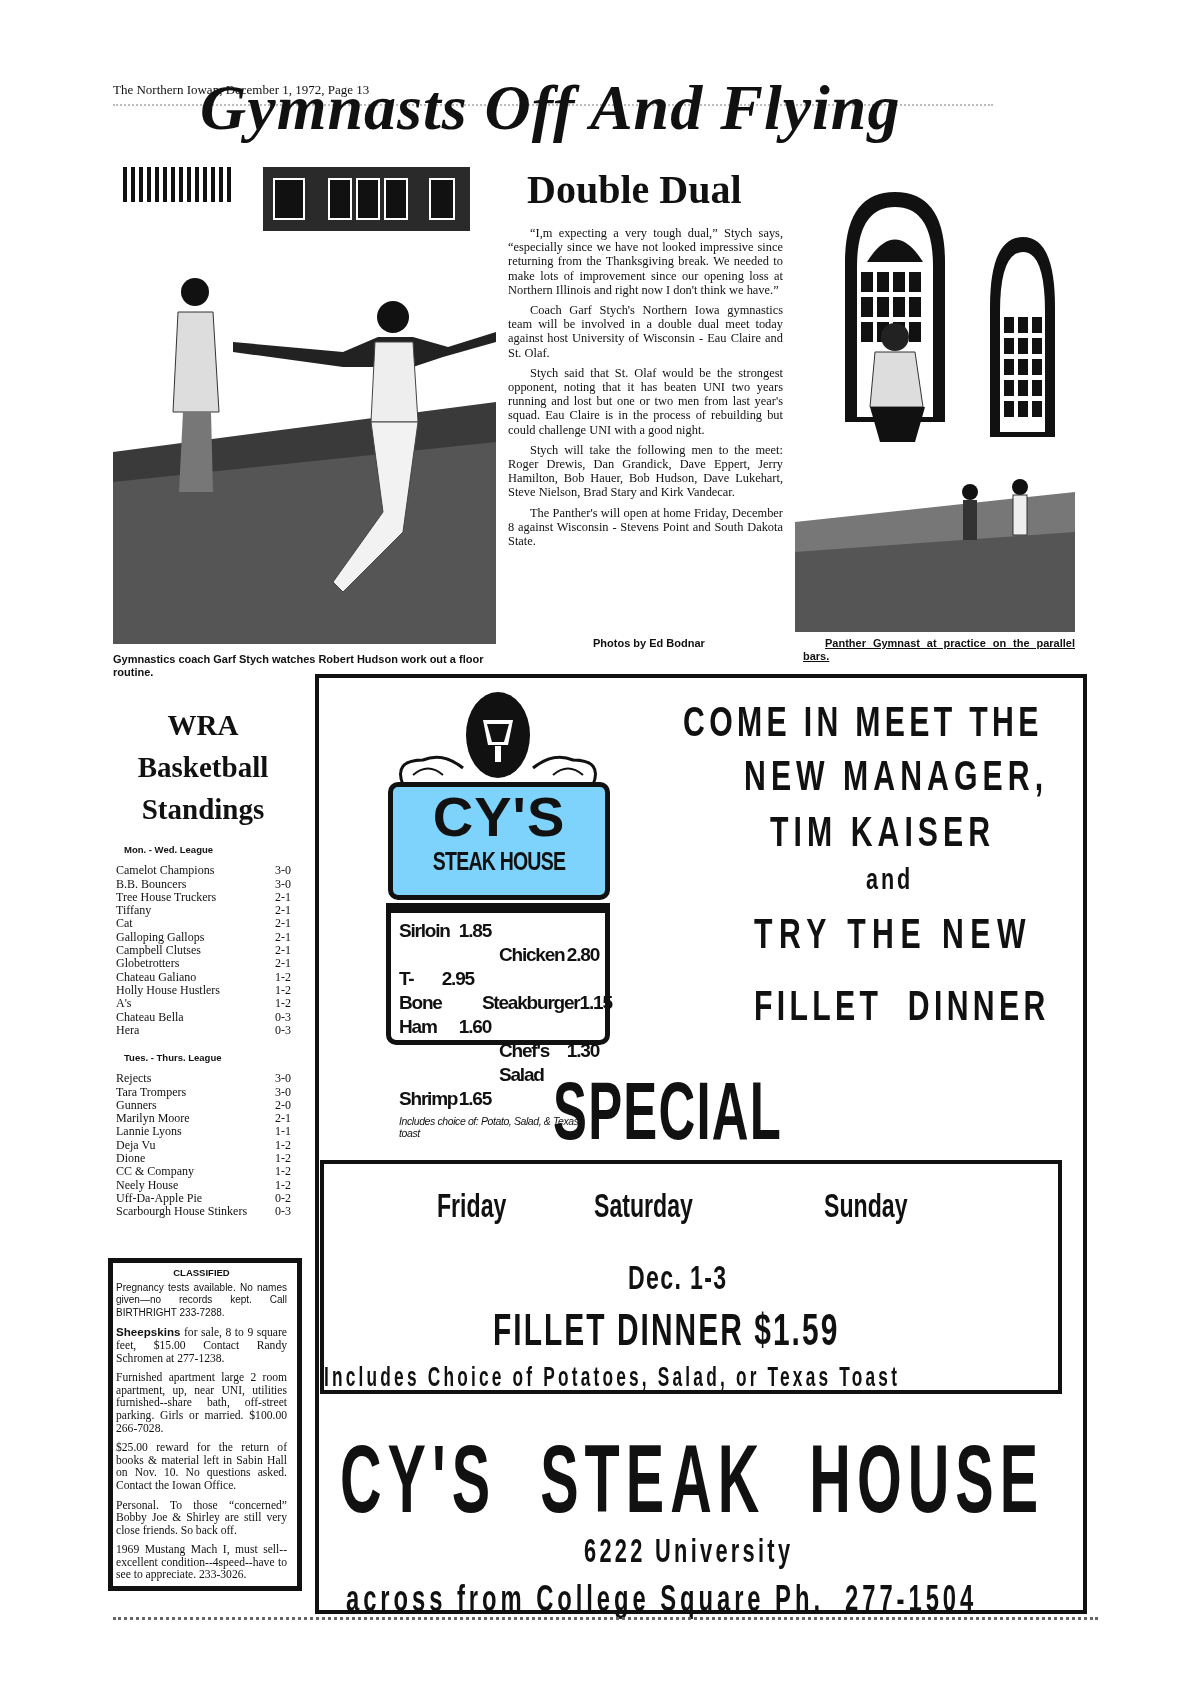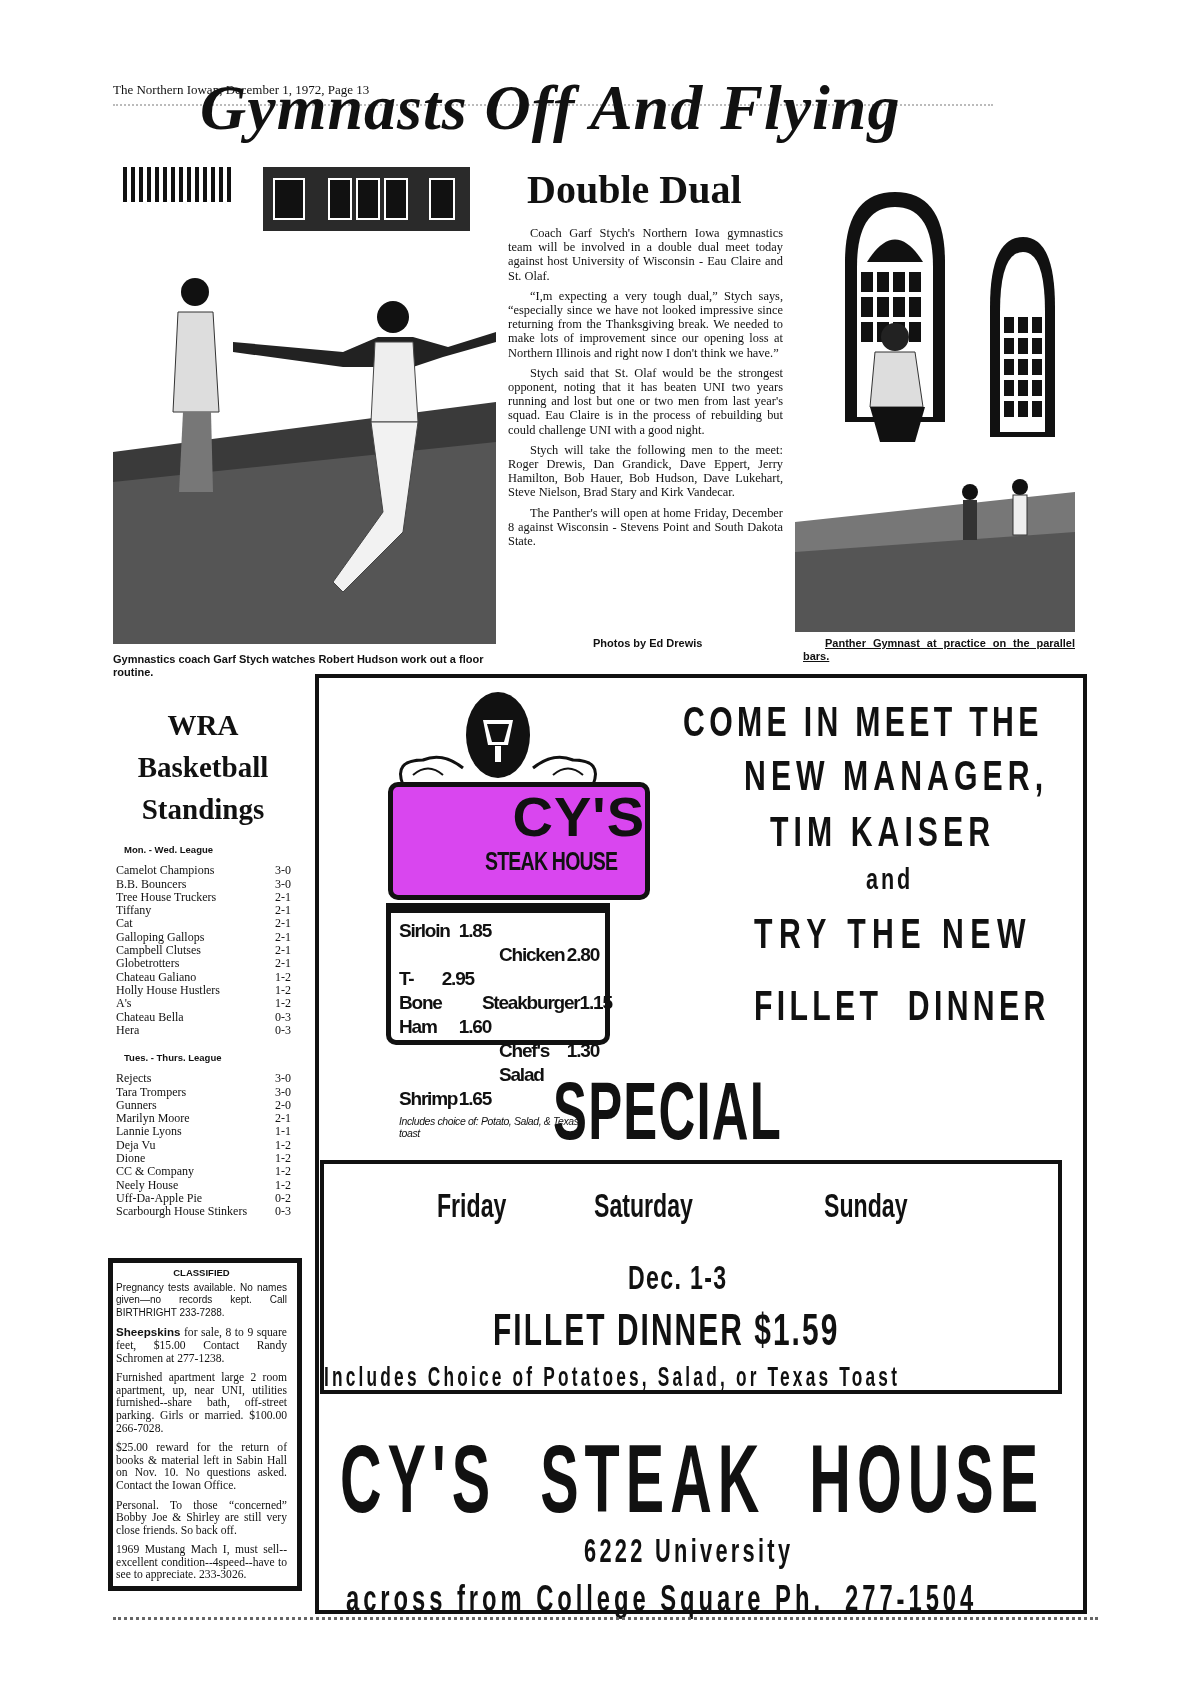--- a/index.html
+++ b/index.html
@@ -20,21 +20,21 @@
   .wra { left: 113px; top: 704px; width: 180px; text-align: center; font-family: "Liberation Serif", serif; font-weight: bold; font-size: 29px; line-height: 42px; }
   .league-title { font-family: "Liberation Sans", sans-serif; font-weight: bold; font-size: 9.5px; margin-bottom: 8px; padding-left: 8px; }
   .standings { left: 116px; width: 175px; font-size: 12px; line-height: 13.3px; }
   .standings .row { display: flex; justify-content: space-between; }
   .classified { left: 108px; top: 1258px; width: 194px; height: 333px; border: 5px solid #111; padding: 4px 10px 2px 3px; font-size: 11.6px; line-height: 12.6px; text-align: justify; }
   .classified .ctitle { text-align: center; font-family: "Liberation Sans", sans-serif; font-weight: bold; font-size: 9.5px; margin-bottom: 2px; }
   .classified .sans { font-family: "Liberation Sans", sans-serif; font-size: 10px; }
   .classified p { margin-bottom: 7px; }
   .ad { left: 315px; top: 674px; width: 772px; height: 940px; border: 4px solid #111; }
   .logo { left: 383px; top: 690px; width: 230px; height: 370px; }
-  .sign { position: absolute; left: 5px; top: 92px; width: 262px; height: 118px; border: 5px solid #111; border-radius: 10px; background: #d946ef; text-align: right; }
+  .sign { position: absolute; left: 5px; top: 92px; width: 222px; height: 118px; border: 5px solid #111; border-radius: 10px; background: #7dd3fc; text-align: center; }
   .sign .cys { font-family: "Liberation Sans", sans-serif; font-weight: bold; font-size: 56px; line-height: 60px; letter-spacing: 1px; }
   .sign .sh { font-family: "Liberation Sans", sans-serif; font-weight: bold; font-size: 25px; transform: scaleX(0.78); letter-spacing: -1px; }
   .menu { position: absolute; left: 3px; top: 213px; width: 224px; height: 142px; border: 5px solid #111; border-top-width: 10px; border-radius: 0 0 10px 10px; background: #fff; padding: 6px 6px 2px 8px; }
   .menu .mrow { display: flex; font-family: "Liberation Sans", sans-serif; font-weight: bold; font-size: 19px; line-height: 24px; letter-spacing: -1.2px; }
   .menu .mcol1 { width: 100px; display: flex; justify-content: space-between; padding-right: 8px; }
   .menu .mcol2 { flex: 1; display: flex; justify-content: space-between; margin-top: 24px; }
   .menu .mnote { font-family: "Liberation Sans", sans-serif; font-style: italic; font-size: 10.5px; margin-top: 4px; letter-spacing: -0.4px; }
   .bigtext { font-family: "Liberation Sans", sans-serif; font-weight: bold; color: #111; white-space: nowrap; }
   .box2 { left: 320px; top: 1160px; width: 742px; height: 234px; border: 4px solid #111; }
   .footdots { left: 113px; top: 1617px; width: 985px; border-top: 3px dotted #666; }
@@ -87,27 +87,27 @@
     <path d="M70 260 L98 260 L100 340 L66 340 Z" fill="#777"></path>
     <circle cx="280" cy="165" r="16" fill="#111"></circle>
     <path d="M120 190 L230 200 L265 185 L300 185 L335 195 L383 180 L383 190 L330 205 L300 215 L230 215 L120 200 Z" fill="#222"></path>
     <path d="M262 190 L300 190 L305 270 L258 270 Z" fill="#eee" stroke="#444"></path>
     <path d="M258 270 L305 270 L290 380 L230 440 L220 430 L270 360 Z" fill="#f2f2f2" stroke="#444"></path>
   </svg>
 </div>
 
 <div class="abs subhead">Double Dual</div>
 <div class="abs article">
+  <p>“I,m expecting a very tough dual,” Stych says, “especially since we have not looked impressive since returning from the Thanksgiving break. We needed to make lots of improvement since our opening loss at Northern Illinois and right now I don't think we have.”</p>
   <p>Coach Garf Stych's Northern Iowa gymnastics team will be involved in a double dual meet today against host University of Wisconsin - Eau Claire and St. Olaf.</p>
-  <p>“I,m expecting a very tough dual,” Stych says, “especially since we have not looked impressive since returning from the Thanksgiving break. We needed to make lots of improvement since our opening loss at Northern Illinois and right now I don't think we have.”</p>
   <p>Stych said that St. Olaf would be the strongest opponent, noting that it has beaten UNI two years running and lost but one or two men from last year's squad. Eau Claire is in the process of rebuilding but could challenge UNI with a good night.</p>
   <p>Stych will take the following men to the meet:  Roger Drewis, Dan Grandick, Dave Eppert, Jerry Hamilton, Bob Hauer, Bob Hudson, Dave Lukehart, Steve Nielson, Brad Stary and Kirk Vandecar.</p>
   <p>The Panther's will open at home Friday, December 8 against Wisconsin - Stevens Point and South Dakota State.</p>
 </div>
-<div class="abs credit">Photos by Ed Drewis</div>
+<div class="abs credit">Photos by Ed Bodnar</div>
 
 <div class="abs photo photo2">
   <svg width="280" height="480" viewBox="0 0 280 480">
     <rect width="280" height="480" fill="#fff"></rect>
     <path d="M50 270 L50 110 Q50 40 100 40 Q150 40 150 110 L150 270 Z" fill="#111"></path>
     <path d="M62 265 L62 115 Q62 55 100 55 Q138 55 138 115 L138 265 Z" fill="#fff"></path>
     <g fill="#111">
       <rect x="66" y="120" width="12" height="20"></rect>
         <rect x="82" y="120" width="12" height="20"></rect>
         <rect x="98" y="120" width="12" height="20"></rect>

